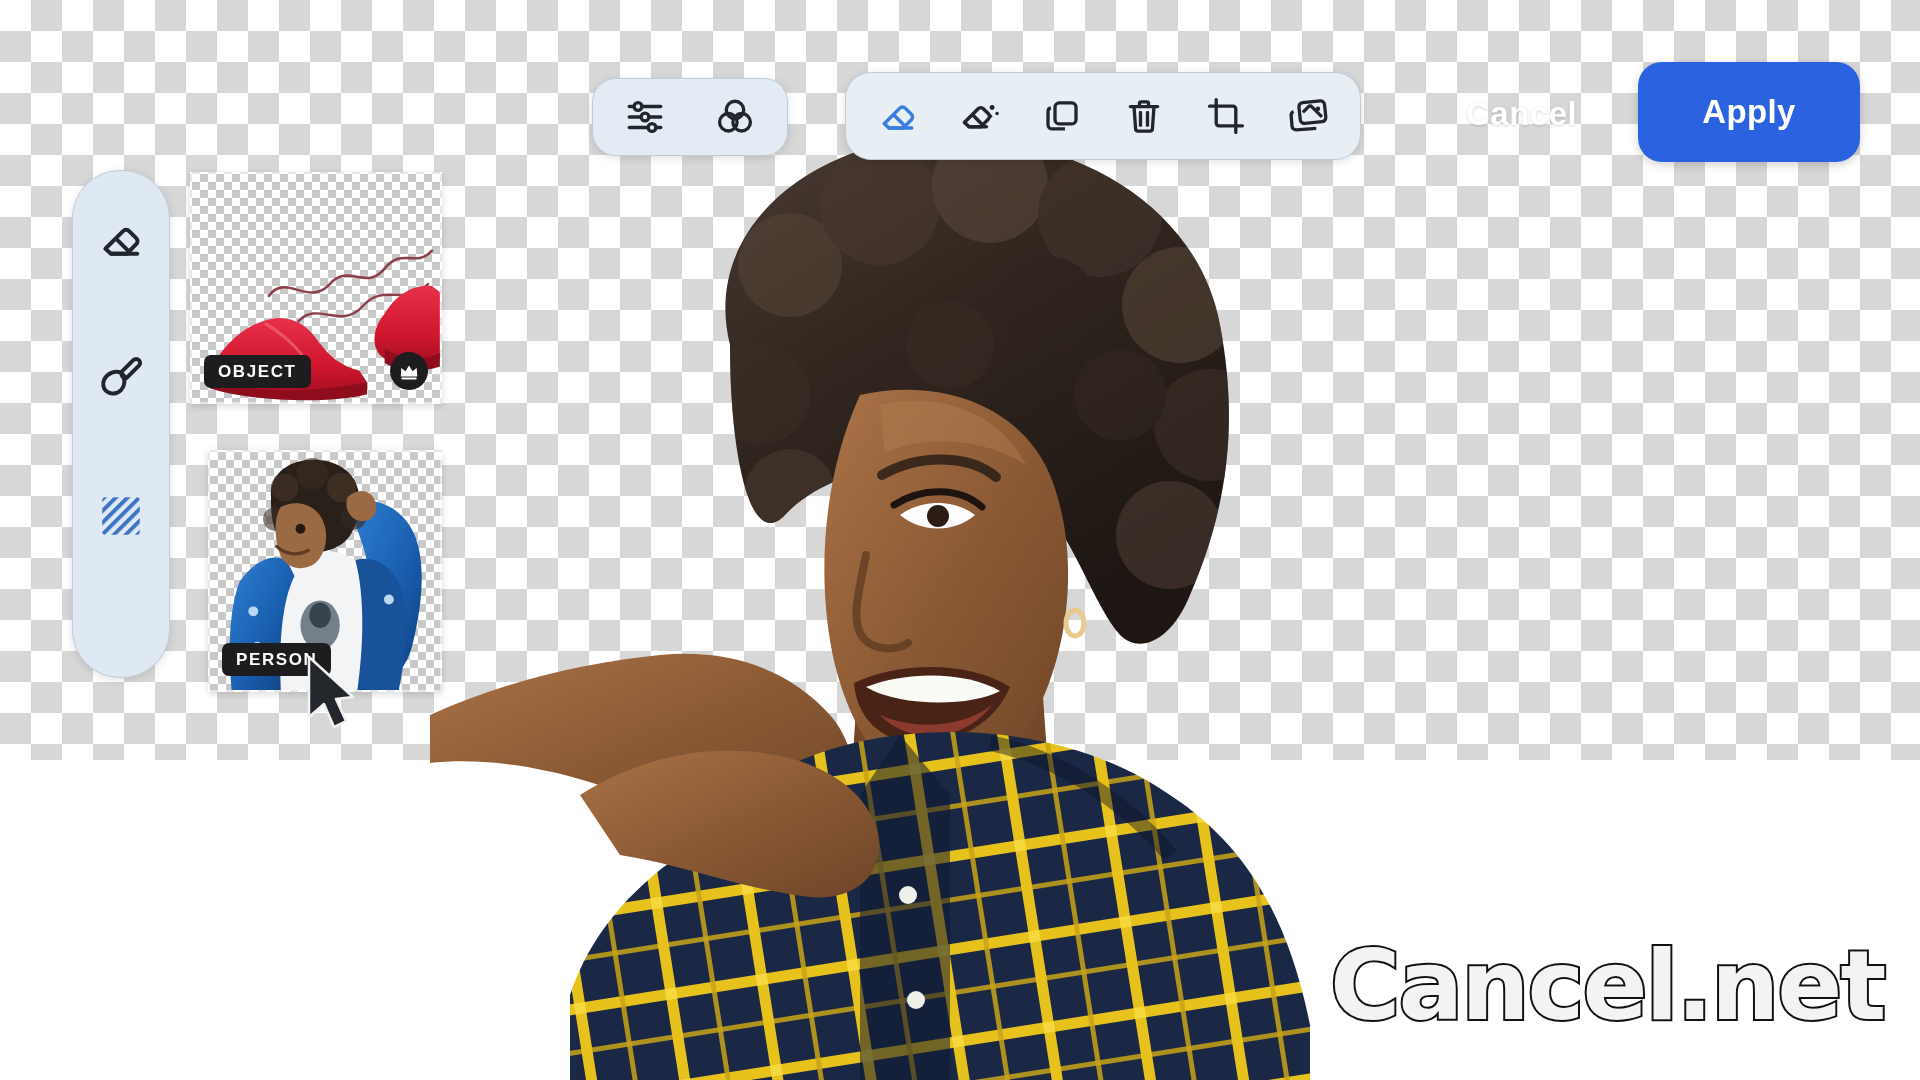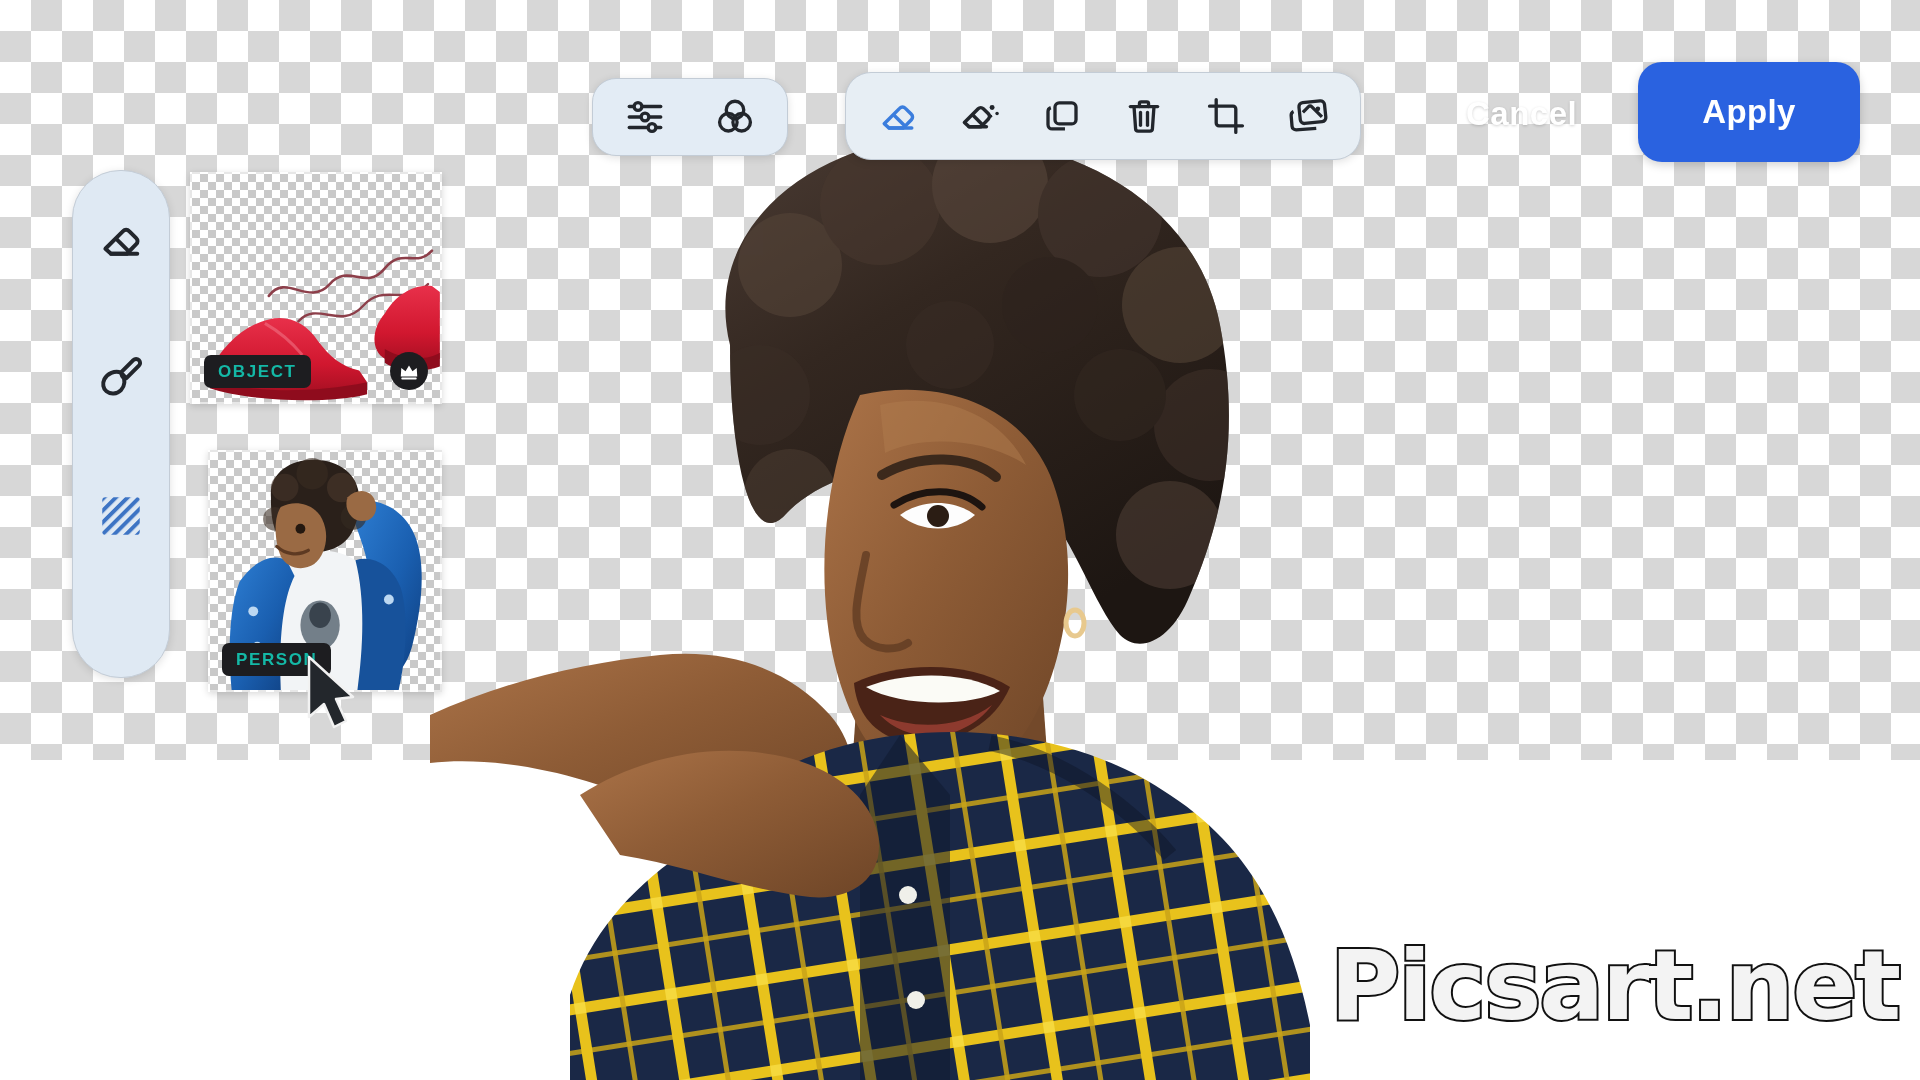--- a/index.html
+++ b/index.html
@@ -136,21 +136,21 @@
     background-position: 0 0, 8px 8px;
     box-shadow: 0 2px 7px rgba(0,0,0,.15);
   }
   #seg-card-object { left: 190px; top: 172px;  width: 252px; height: 232px; }
   #seg-card-person { left: 208px; top: 450px;  width: 234px; height: 242px; }
 
   .seg-label {
     position: absolute;
     left: 12px; bottom: 14px;
     background: #1d1d20;
-    color: #14b8a6;
+    color: #ffffff;
     font-size: 17px;
     font-weight: 700;
     letter-spacing: 1.6px;
     padding: 7px 14px 6px;
     border-radius: 7px;
     white-space: nowrap;
   }
   .crown-badge {
     position: absolute;
     right: 12px; bottom: 12px;
@@ -464,15 +464,15 @@
       <path d="M140 46 C150 36 164 38 168 50 C172 62 164 72 152 70
                C142 68 136 56 140 46 Z" fill="#9a6a44"></path>
     </svg>
     <span class="seg-label">PERSON</span>
   </div>
 
   <svg id="mouse-cursor" viewBox="0 0 52 78">
     <path d="M4 2 L4 62 L19 49 L29 72 L41 66 L31 44 L48 42 Z" fill="#23272c" stroke="#f2f2f2" stroke-width="2.5" stroke-linejoin="round"></path>
   </svg>
 
-  <div id="watermark">Picsart.net</div>
+  <div id="watermark">Cancel.net</div>
 
 </div>
 
 </body></html>

